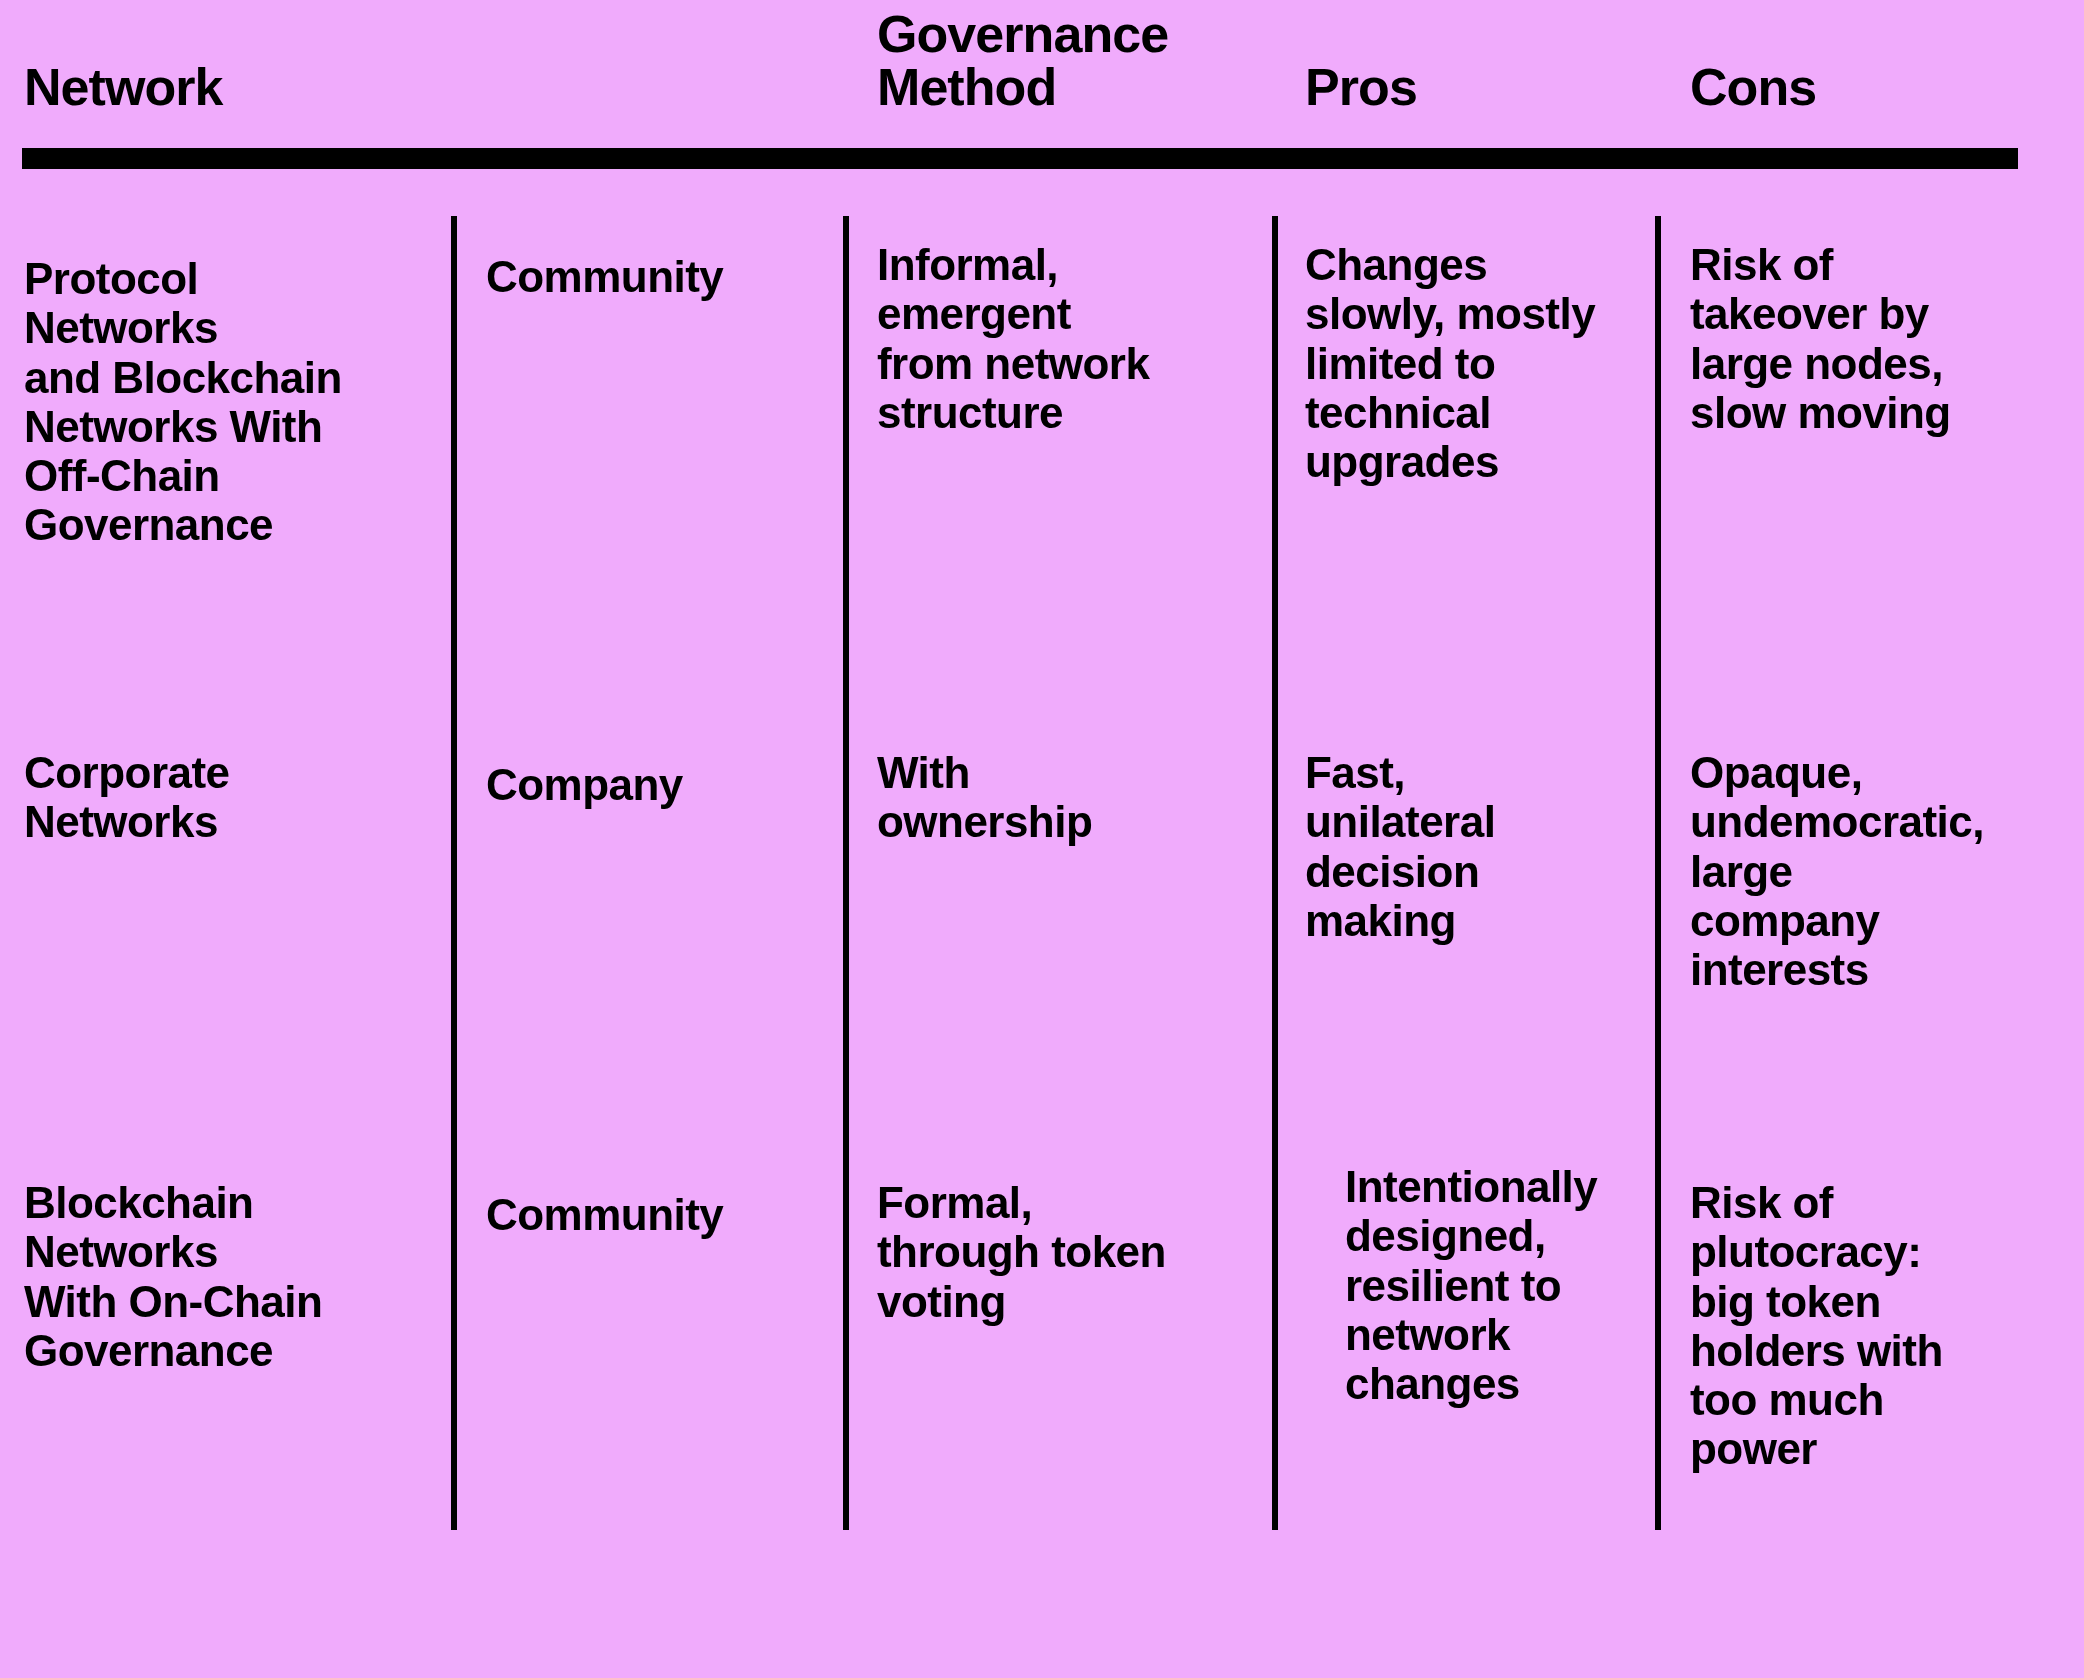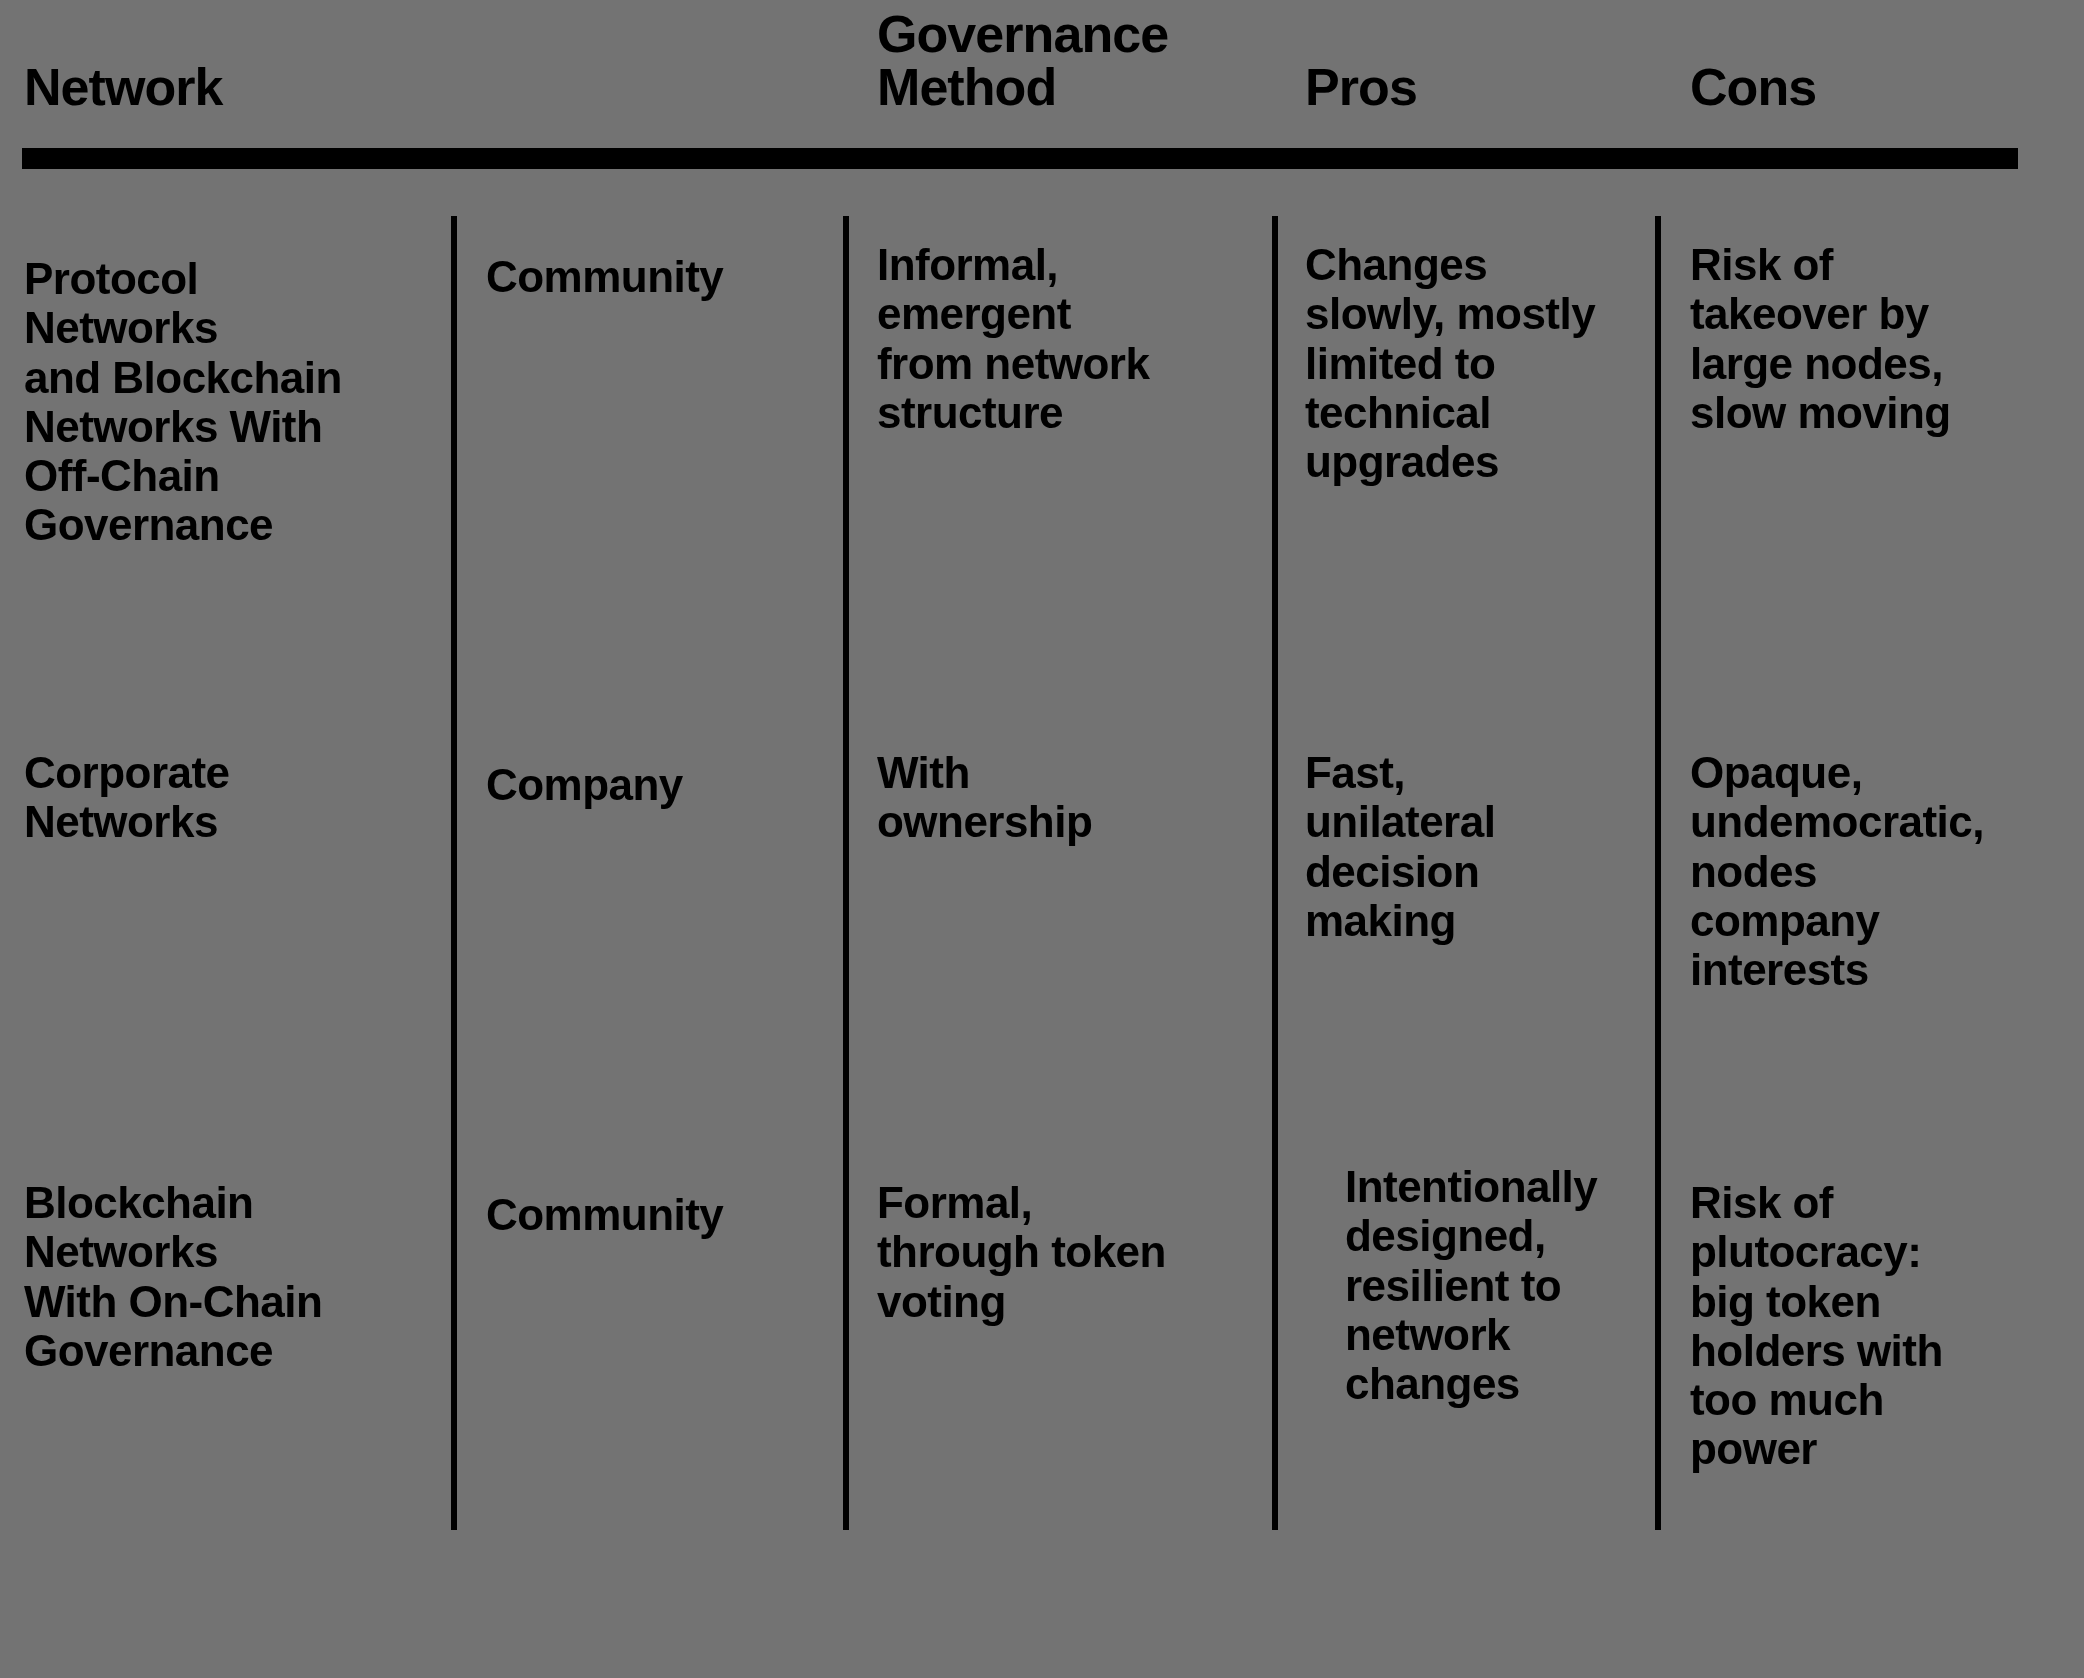--- a/index.html
+++ b/index.html
@@ -10,21 +10,21 @@
   }
   body {
     font-family: "Liberation Sans", "DejaVu Sans", sans-serif;
     color: #000000;
     -webkit-font-smoothing: antialiased;
   }
   #canvas {
     position: relative;
     width: 2084px;
     height: 1678px;
-    background: #737373;
+    background: #f0abfc;
     overflow: hidden;
   }
 
   
   .header-row {
     position: absolute;
     left: 0;
     top: 0;
     width: 2084px;
     height: 148px;
@@ -155,21 +155,21 @@
 Networks</div>
       <div class="cell c2">Company</div>
       <div class="cell c3">With
 ownership</div>
       <div class="cell c4">Fast,
 unilateral
 decision
 making</div>
       <div class="cell c5">Opaque,
 undemocratic,
-nodes
+large
 company
 interests</div>
     </div>
 
     <div class="data-row row-3">
       <div class="cell c1">Blockchain
 Networks
 With On-Chain
 Governance</div>
       <div class="cell c2">Community</div>

